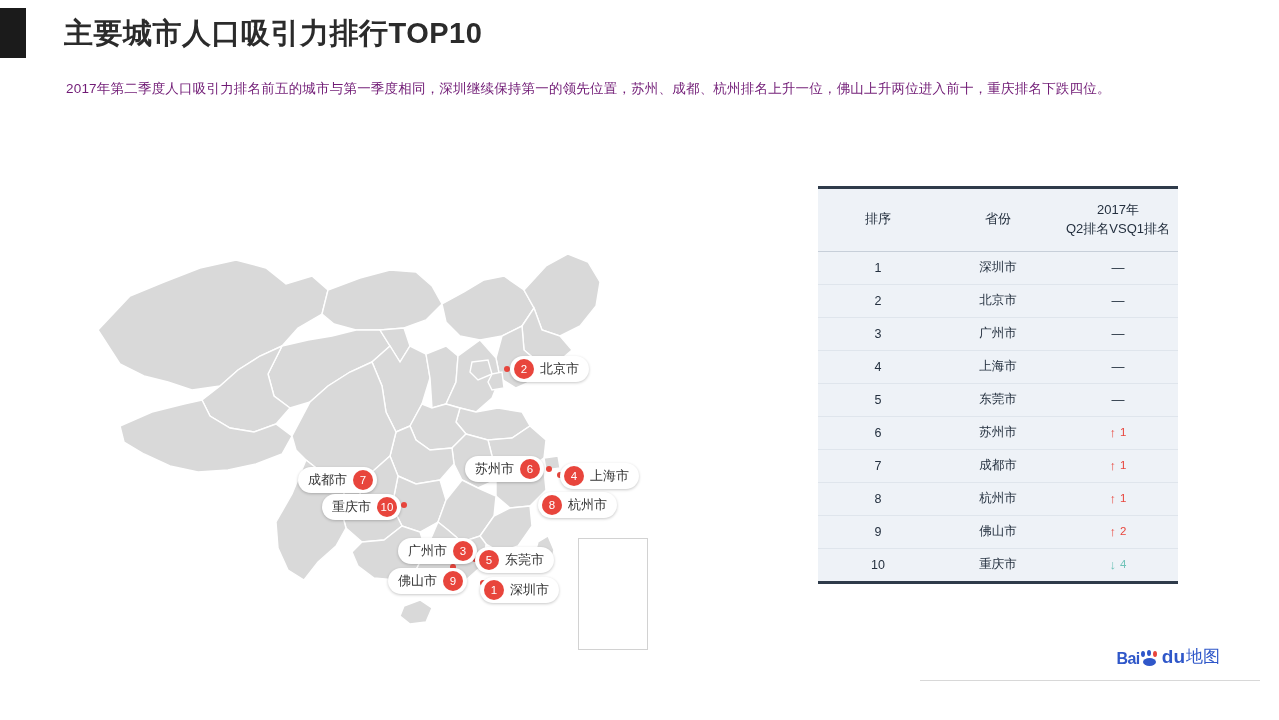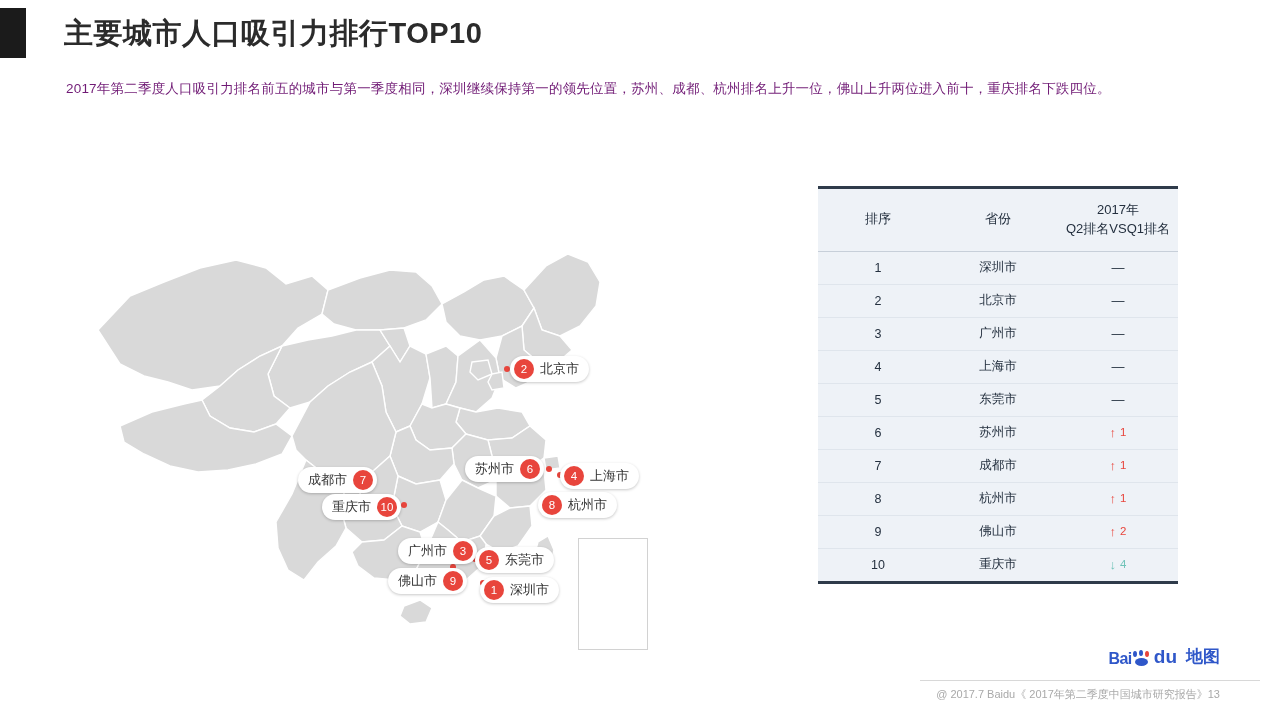--- a/index.html
+++ b/index.html
@@ -208,23 +208,23 @@
   .logo .p2 { width: 4px; height: 6px; left: 6px; top: 0px; }
   .logo .p3 { width: 4px; height: 6px; left: 12px; top: 1px; background: #e8453c !important; }
   .logo .p4 { width: 13px; height: 8px; left: 2px; top: 8px; border-radius: 4px; }
   .logo .du {
     font-size: 19px;
     font-weight: bold;
     color: #2f57c9;
   }
   .logo .ditu {
     font-size: 17px;
-    font-weight: bold;
+    font-weight: normal;
     color: #2f57c9;
-    margin-left: 9px;
+    margin-left: 1px;
   }
 </style>
 </head>
 <body>
 
 <div class="slide">
 
   <div class="title-accent"></div>
   <div class="page-title">主要城市人口吸引力排行TOP10</div>
   <div class="page-subtitle">2017年第二季度人口吸引力排名前五的城市与第一季度相同，深圳继续保持第一的领先位置，苏州、成都、杭州排名上升一位，佛山上升两位进入前十，重庆排名下跌四位。</div>
@@ -468,15 +468,14 @@
     <span class="paw">
       <i class="p1"></i>
         <i class="p2"></i>
         <i class="p3"></i>
         <i class="p4"></i>
     </span>
     <span class="du">du</span>
     <span class="ditu">地图</span>
   </div>
   <div class="footer-rule"></div>
-  <div class="footer-text">@ 2017.7 Baidu《 2017年第二季度中国城市研究报告》13</div>
 
 </div>
 
 </body></html>

